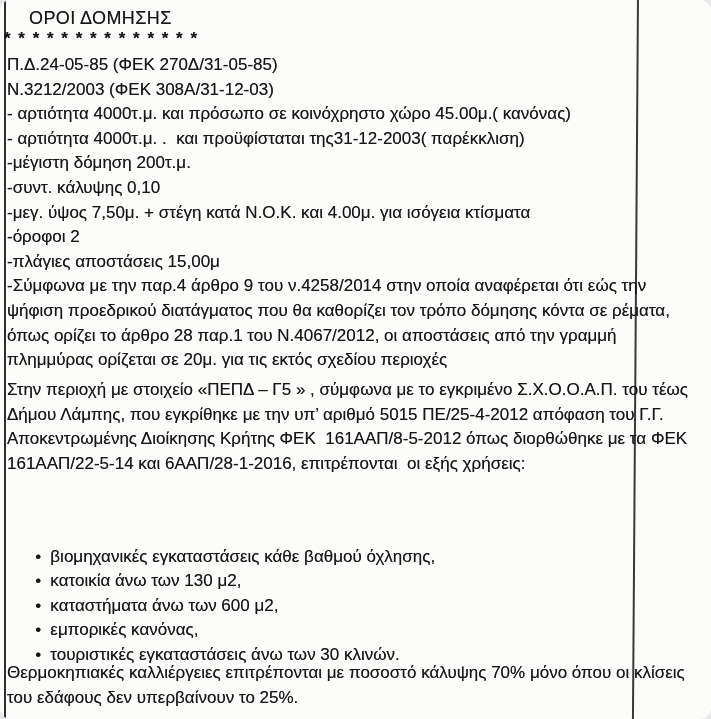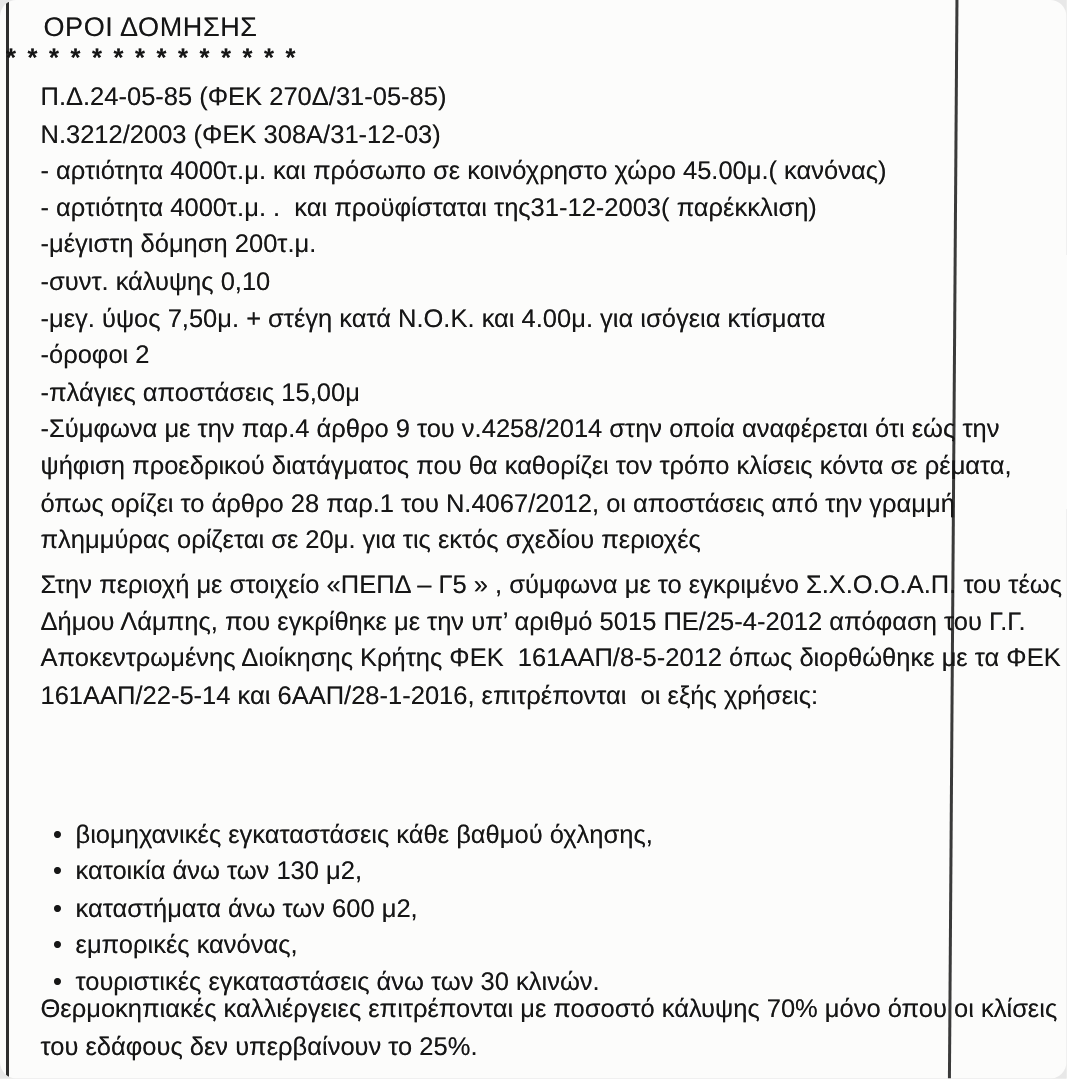--- a/index.html
+++ b/index.html
@@ -23,21 +23,21 @@
 
   .doc-title {
     position: absolute; left: 29px; top: 8px;
     font-size: 18px; letter-spacing: 0.4px;
   }
   .separator {
     position: absolute; left: 4px; top: 29px;
     font-weight: bold; letter-spacing: 1.5px; font-size: 17px;
   }
   .block { position: absolute; left: 7px; }
-  .block .line { height: 24.6px; line-height: 24.6px; margin-left: 20px; }
+  .block .line { height: 24.6px; line-height: 24.6px; }
 
   .block-regulations { top: 53px; }
   .block-zone { top: 378px; }
   .block-uses { top: 520px; }
   .block-note { top: 661px; }
 
   .use-row { height: 24.6px; line-height: 24.6px; }
   .use-row .marker { display: inline-block; width: 15px; }
 </style>
 </head>
@@ -55,21 +55,21 @@
     <div class="line txt">Π.Δ.24-05-85 (ΦΕΚ 270Δ/31-05-85)</div>
     <div class="line txt">Ν.3212/2003 (ΦΕΚ 308Α/31-12-03)</div>
     <div class="line txt">- αρτιότητα 4000τ.μ. και πρόσωπο σε κοινόχρηστο χώρο 45.00μ.( κανόνας)</div>
     <div class="line txt">- αρτιότητα 4000τ.μ. .  και προϋφίσταται της31-12-2003( παρέκκλιση)</div>
     <div class="line txt">-μέγιστη δόμηση 200τ.μ.</div>
     <div class="line txt">-συντ. κάλυψης 0,10</div>
     <div class="line txt">-μεγ. ύψος 7,50μ. + στέγη κατά Ν.Ο.Κ. και 4.00μ. για ισόγεια κτίσματα</div>
     <div class="line txt">-όροφοι 2</div>
     <div class="line txt">-πλάγιες αποστάσεις 15,00μ</div>
     <div class="line txt">-Σύμφωνα με την παρ.4 άρθρο 9 του ν.4258/2014 στην οποία αναφέρεται ότι εώς την</div>
-    <div class="line txt">ψήφιση προεδρικού διατάγματος που θα καθορίζει τον τρόπο κλίσεις κόντα σε ρέματα,</div>
+    <div class="line txt">ψήφιση προεδρικού διατάγματος που θα καθορίζει τον τρόπο δόμησης κόντα σε ρέματα,</div>
     <div class="line txt">όπως ορίζει το άρθρο 28 παρ.1 του Ν.4067/2012, οι αποστάσεις από την γραμμή</div>
     <div class="line txt">πλημμύρας ορίζεται σε 20μ. για τις εκτός σχεδίου περιοχές</div>
   </div>
 
   <div class="block block-zone">
     <div class="line txt">Στην περιοχή με στοιχείο «ΠΕΠΔ – Γ5 » , σύμφωνα με το εγκριμένο Σ.Χ.Ο.Ο.Α.Π. του τέως</div>
     <div class="line txt">Δήμου Λάμπης, που εγκρίθηκε με την υπ’ αριθμό 5015 ΠΕ/25-4-2012 απόφαση του Γ.Γ.</div>
     <div class="line txt">Αποκεντρωμένης Διοίκησης Κρήτης ΦΕΚ  161ΑΑΠ/8-5-2012 όπως διορθώθηκε με τα ΦΕΚ</div>
     <div class="line txt">161ΑΑΠ/22-5-14 και 6ΑΑΠ/28-1-2016, επιτρέπονται  οι εξής χρήσεις:</div>
   </div>

